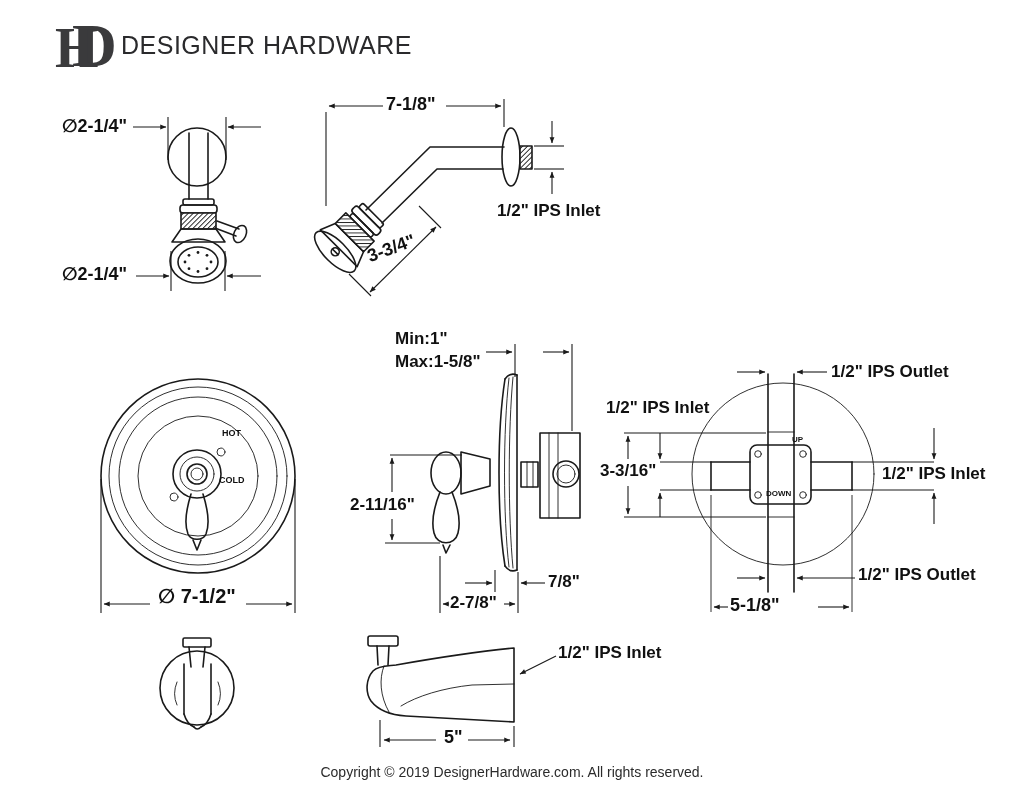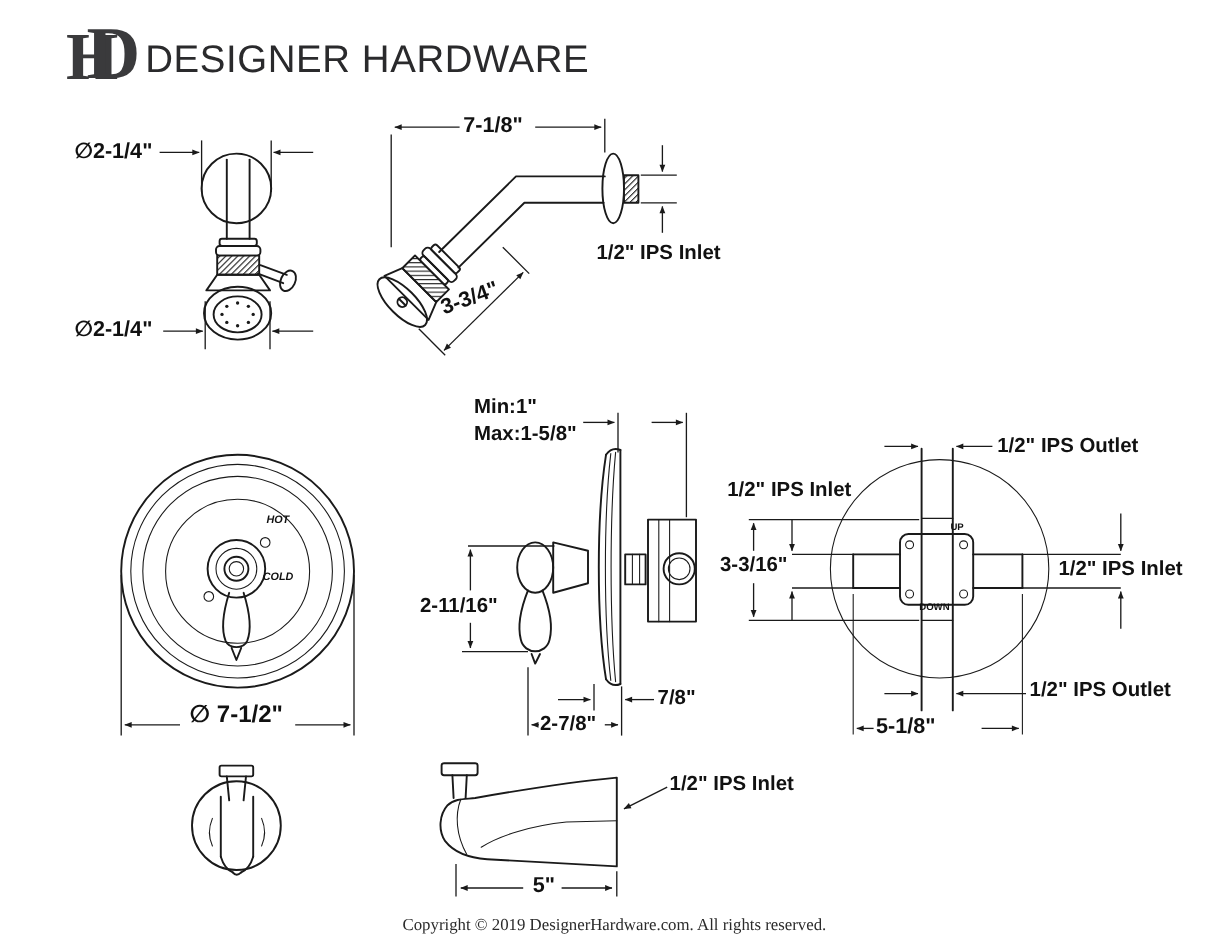--- a/index.html
+++ b/index.html
@@ -5,29 +5,29 @@
   html,body{margin:0;padding:0;background:#fff;}
   #page{position:relative;width:1024px;height:791px;background:#ffffff;overflow:hidden;
         font-family:"Liberation Sans","DejaVu Sans",sans-serif;}
   svg{position:absolute;overflow:visible;}
   .obj{stroke:#1a1a1a;stroke-width:1.6;fill:none;stroke-linecap:round;stroke-linejoin:round;}
   .dim{stroke:#1a1a1a;stroke-width:1.1;fill:none;}
   .thin{stroke-width:0.9;}
   .lbl{position:absolute;font-weight:bold;font-size:17px;color:#111;white-space:nowrap;line-height:1;}
   .lbl.big{font-size:18px;}
   .lbl.huge{font-size:20px;}
-  .lbl.tiny{font-size:9px;letter-spacing:0;font-style:italic;}
+  .lbl.tiny{font-size:9px;letter-spacing:0;}
   .lbl.micro{font-size:8px;}
   .rot{transform:rotate(-20deg);transform-origin:left bottom;}
   #brand{position:absolute;left:55px;top:12px;height:62px;}
   #monogram{position:absolute;left:0;top:2px;width:62px;height:58px;color:#3a3a3c;}
   #monogram .mh{position:absolute;left:0;top:6px;font:bold 56px "Liberation Serif","DejaVu Serif",serif;line-height:1;}
   #monogram .md{position:absolute;left:17px;top:0px;font:bold 62px "Liberation Serif","DejaVu Serif",serif;line-height:1;}
-  #brand-name{position:absolute;left:66px;top:19px;font-size:32px;letter-spacing:0.5px;color:#2a2a2c;white-space:nowrap;}
-  #footer{position:absolute;left:0;right:0;top:764px;text-align:center;font-size:14px;color:#2b2b2b;font-family:Liberation Serif, serif;}
+  #brand-name{position:absolute;left:66px;top:19px;font-size:25px;letter-spacing:0.5px;color:#2a2a2c;white-space:nowrap;}
+  #footer{position:absolute;left:0;right:0;top:764px;text-align:center;font-size:14px;color:#2b2b2b;}
 </style>
 </head>
 <body>
 
 <div id="page">
 
   <div id="brand">
     <div id="monogram">
       <span class="mh">H</span>
       <span class="md">D</span>
@@ -295,19 +295,19 @@
   <span class="lbl" style="left:350px;top:496px">2-11/16"</span>
   <span class="lbl" style="left:548px;top:573px">7/8"</span>
   <span class="lbl" style="left:450px;top:594px">2-7/8"</span>
   <span class="lbl" style="left:831px;top:363px">1/2" IPS Outlet</span>
   <span class="lbl" style="left:606px;top:399px">1/2" IPS Inlet</span>
   <span class="lbl" style="left:600px;top:462px">3-3/16"</span>
   <span class="lbl" style="left:882px;top:465px">1/2" IPS Inlet</span>
   <span class="lbl" style="left:858px;top:566px">1/2" IPS Outlet</span>
   <span class="lbl big" style="left:730px;top:596px">5-1/8"</span>
   <span class="lbl micro" style="left:792px;top:436px">UP</span>
-  <span class="lbl micro" style="left:766px;top:502px">DOWN</span>
+  <span class="lbl micro" style="left:766px;top:490px">DOWN</span>
   <span class="lbl big" style="left:444px;top:728px">5"</span>
   <span class="lbl" style="left:558px;top:644px">1/2" IPS Inlet</span>
 
   <div id="footer">Copyright © 2019 DesignerHardware.com. All rights reserved.</div>
 
 </div>
 
 </body></html>

